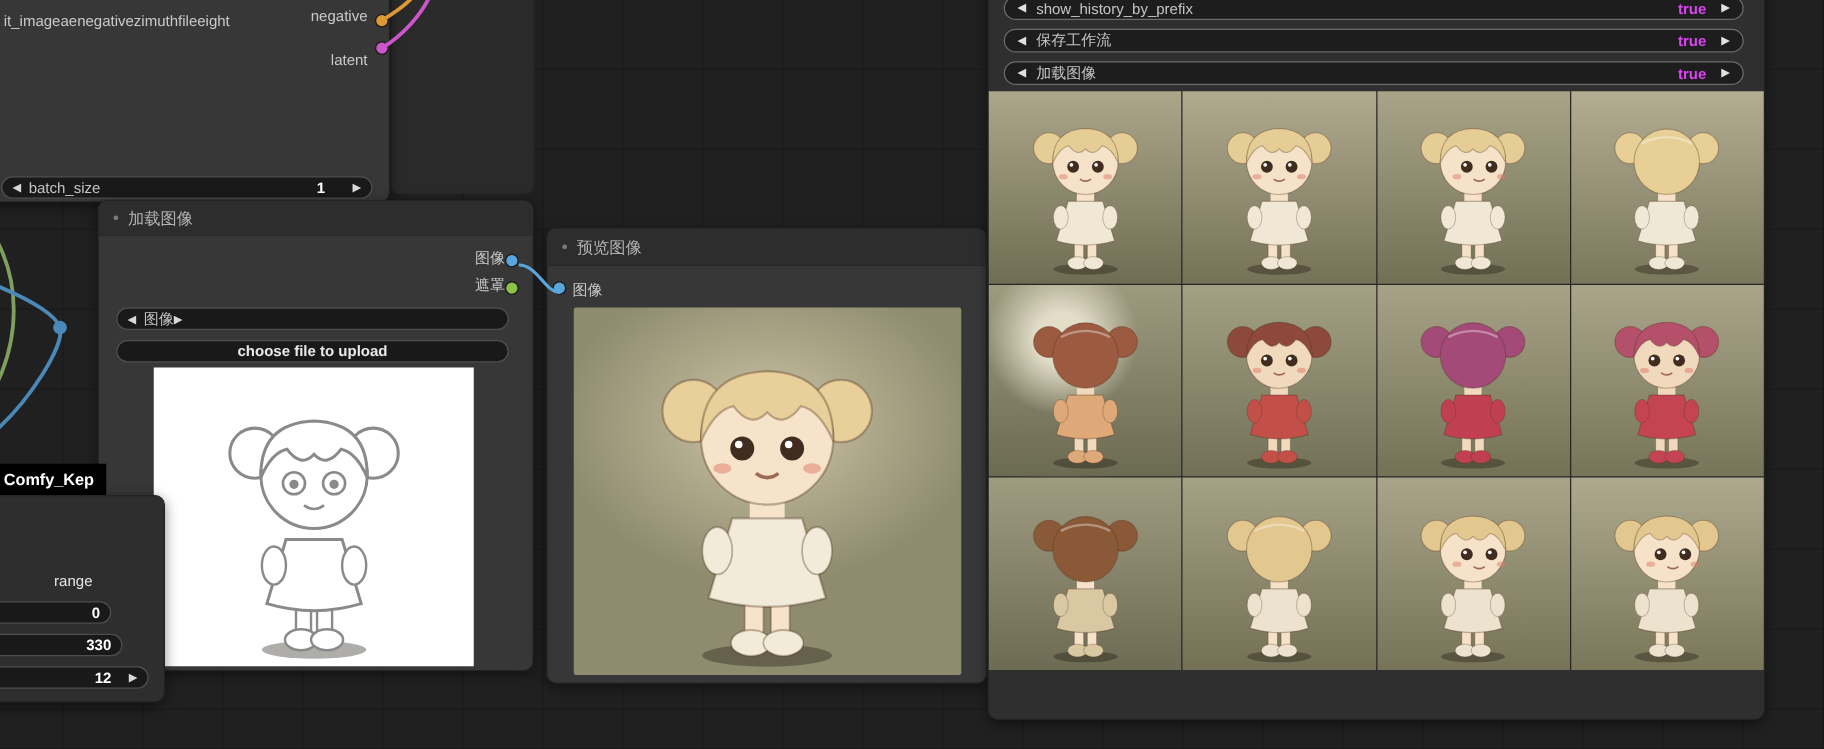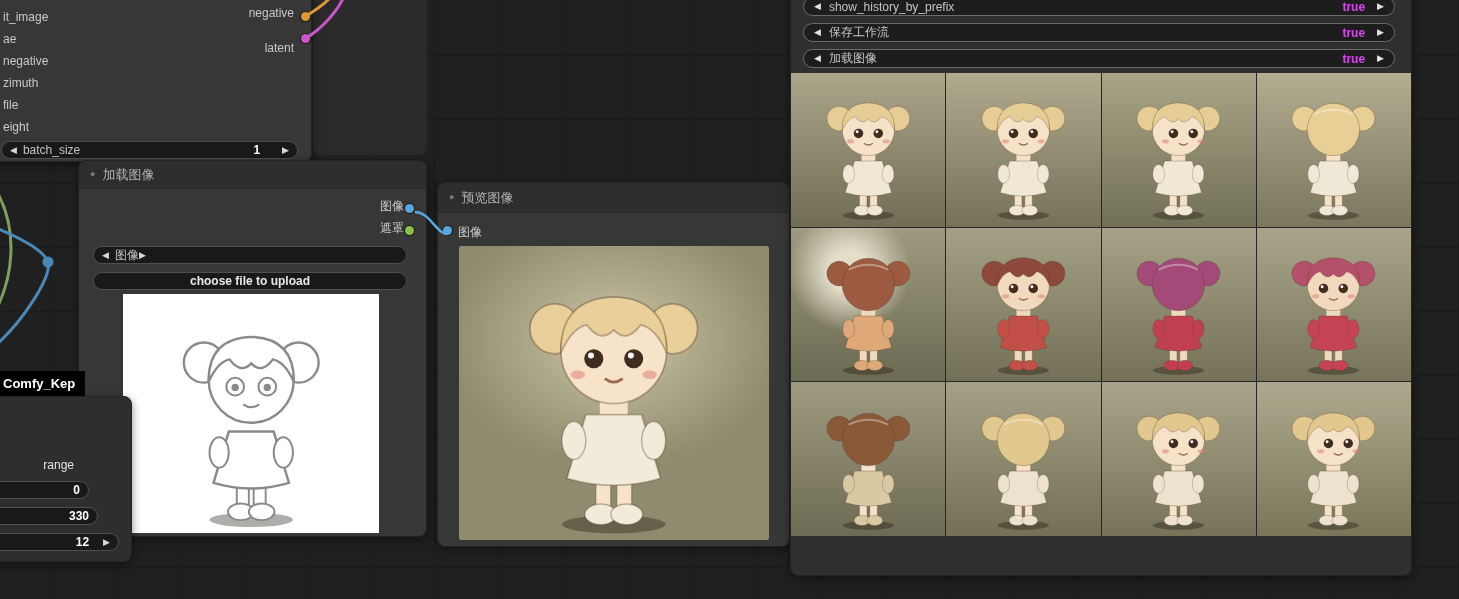--- a/index.html
+++ b/index.html
@@ -21,21 +21,21 @@
   .pill{position:absolute;display:flex;align-items:center;background:#191919;border:1px solid #4e4e4e;
         border-radius:9px;font-size:12px;color:#cfcfcf;padding:0 8px;height:18px}
   .pill .arr{font-size:9px;color:#d8d8d8;line-height:1}
   .pill .lbl{margin-left:6px;color:#c3c3c3;white-space:nowrap}
   .pill .val{font-weight:bold;color:#fff;white-space:nowrap}
   .pill .sp{flex:1}
   .btn{position:absolute;display:flex;align-items:center;justify-content:center;background:#191919;
        border:1px solid #4e4e4e;border-radius:9px;font-size:12px;font-weight:bold;color:#e9e9e9;height:18px}
   
   .node-a{left:-170px;top:-34px;width:482px;height:196px;border-radius:8px}
-  .cond-inputs{position:absolute;left:172px;top:39px;display:flex;flex-direction:column}
+  .cond-inputs{position:absolute;left:172px;top:39px;display:flex;flex-direction:row}
   .cond-inputs .in-lbl{height:22px;line-height:22px;font-size:12px;color:#c9c9c9}
   .cond-out{position:absolute;font-size:12px;color:#c9c9c9;text-align:right;right:17px}
   
   .panel-b{position:absolute;left:312px;top:-20px;width:116px;height:176px;background:#2a2a2a;
            border:1px solid #222;border-radius:0 0 8px 8px;z-index:6}
   
   .node-c{left:78px;top:160px;width:349px;height:377px}
   .limg{position:absolute;left:44px;top:133px;width:256px;height:239px;background:#ffffff;
         display:flex;align-items:flex-end;justify-content:center;overflow:hidden}
   .limg svg{height:94%}

